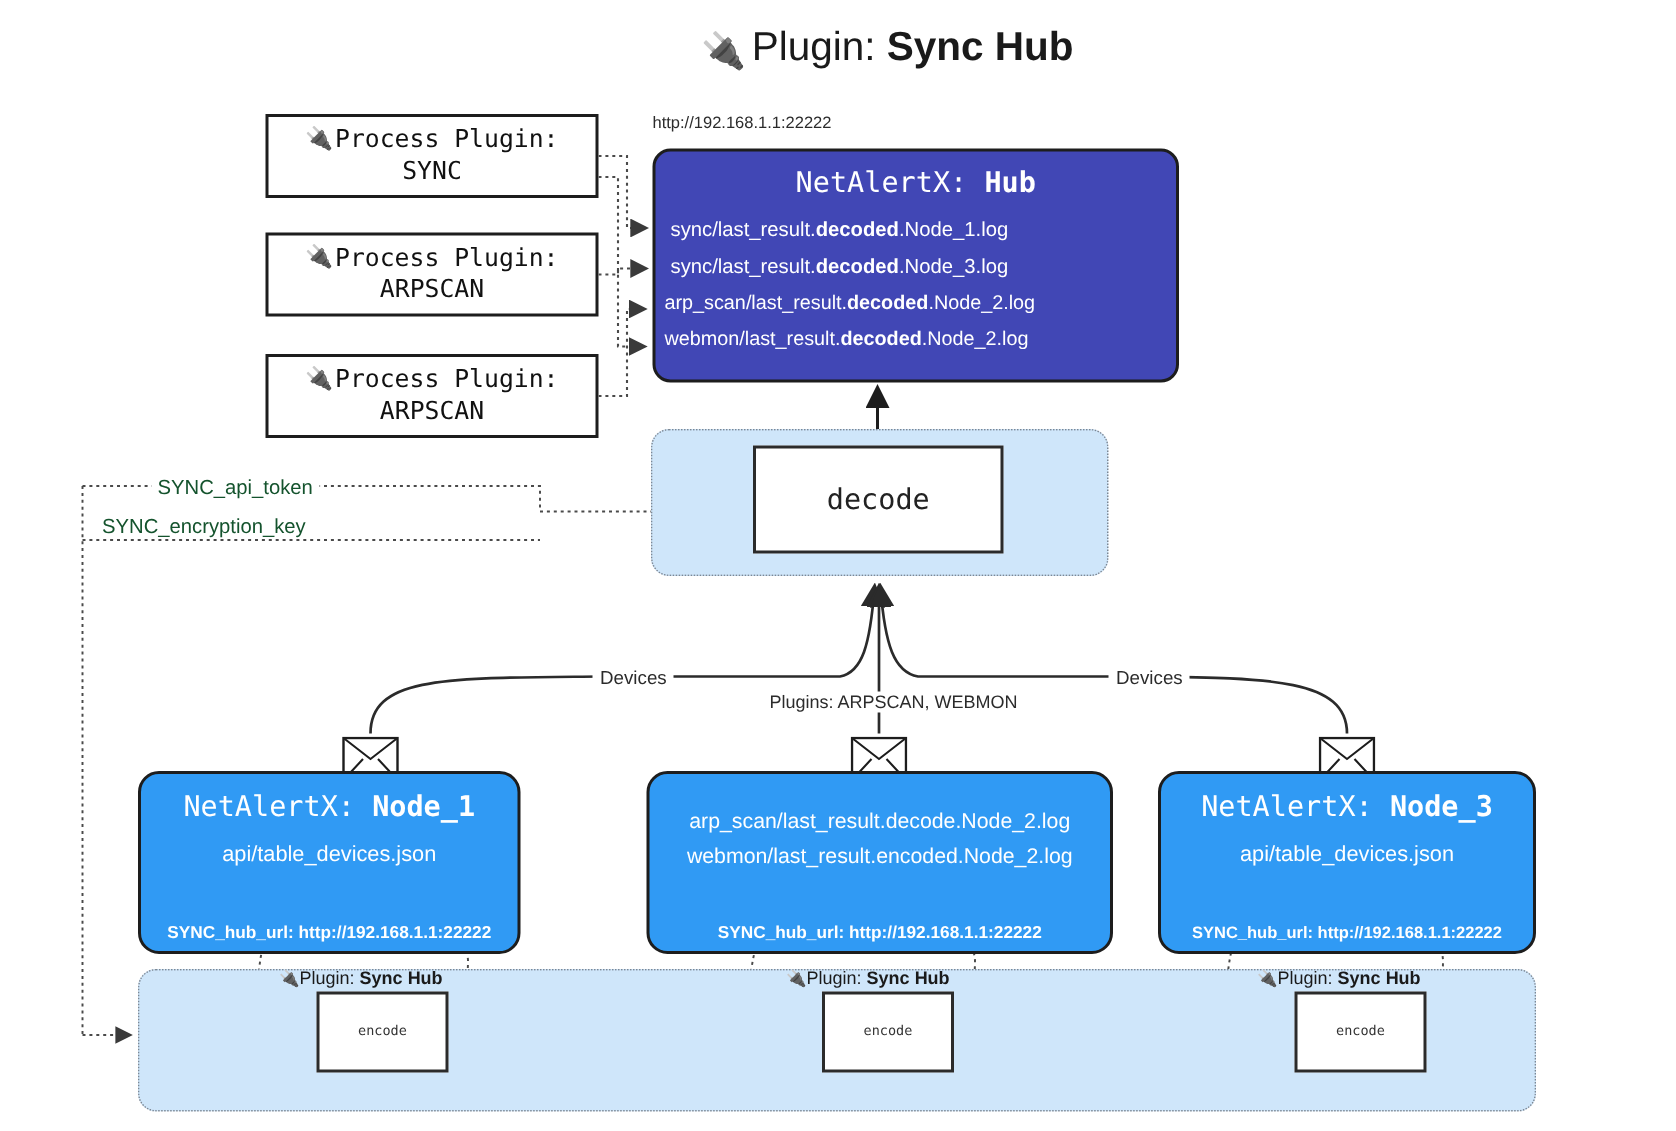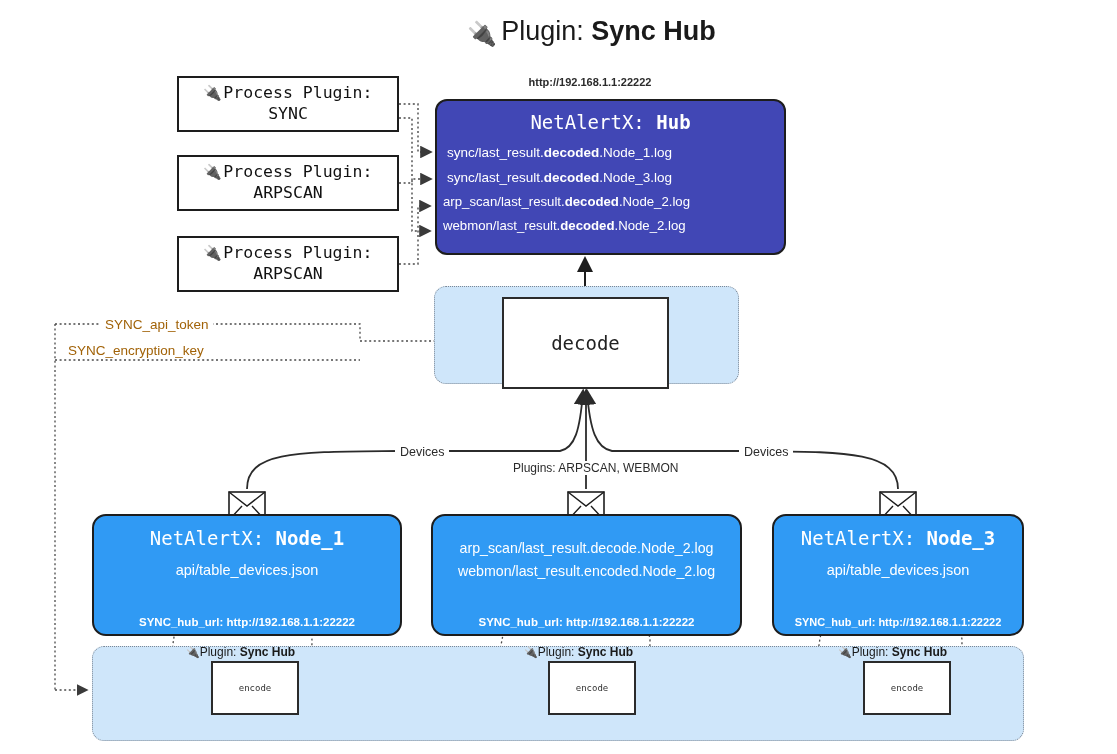--- a/index.html
+++ b/index.html
@@ -39,21 +39,21 @@
   }
   .proc-box .l1 { display:flex; align-items:center; }
   .proc-box .plug-s { font-family:"Liberation Sans",sans-serif; font-size:15px; margin-right:1px; }
   #proc-sync    { left:177px; top:76px; }
   #proc-arpscan { left:177px; top:155px; }
   #proc-webmon  { left:177px; top:236px; }
 
   
   #hub-url {
     position:absolute; left:435px; top:76px; width:310px;
-    text-align:center; font-size:11px; font-weight:bold; color:#2b2b2b;
+    text-align:left; font-size:11px; font-weight:normal; color:#2b2b2b;
   }
   #hub {
     position:absolute; left:435px; top:99px;
     width:351px; height:156px;
     background:#4147b5;
     border:2.5px solid #1d1d1d;
     border-radius:12px;
     color:#ffffff;
     padding-top:10px;
   }
@@ -70,31 +70,31 @@
   
   #decode-wrap {
     position:absolute; left:434px; top:286px;
     width:305px; height:98px;
     background:#cfe6fa;
     border:1.6px dotted #7c8794;
     border-radius:12px;
   }
   #decode-box {
     position:absolute; left:502px; top:297px;
-    width:167px; height:92px;
+    width:167px; height:72px;
     background:#ffffff;
     border:2px solid #2b2b2b;
     display:flex; align-items:center; justify-content:center;
     font-family:"DejaVu Sans Mono","Liberation Mono",monospace;
     font-size:19px; color:#222;
   }
 
   
   .token-label {
-    position:absolute; font-size:13.5px; color:#a16207;
+    position:absolute; font-size:13.5px; color:#14532d;
     background:#ffffff; padding:0 4px; white-space:nowrap;
   }
   #lbl-api-token { left:101px; top:317px; }
   #lbl-enc-key   { left:64px;  top:343px; }
 
   
   .edge-label {
     position:absolute; font-size:12.5px; color:#2b2b2b;
     background:#ffffff; padding:0 5px; white-space:nowrap;
   }
@@ -117,21 +117,21 @@
   }
   .node .n-title b { font-weight:bold; }
   .node .n-lines {
     margin-top:10px; text-align:center;
     font-size:14.5px; line-height:1.62;
   }
   .node .n-url {
     position:absolute; left:0; bottom:6px; width:100%;
     text-align:center; font-size:11.5px; font-weight:bold; color:#ffffff;
   }
-  #node1 { left:92px;  top:514px; width:310px; }
+  #node1 { left:92px;  top:514px; width:255px; }
   #node2 { left:431px; top:514px; width:311px; }
   #node3 { left:772px; top:514px; width:252px; }
   #node2 .n-lines { font-size:14.2px; }
   #node3 .n-url { font-size:11px; }
 
   
   .envelope { position:absolute; width:38px; height:30px; }
   #env1 { left:228px; top:491px; }
   #env2 { left:567px; top:491px; }
   #env3 { left:879px; top:491px; }

